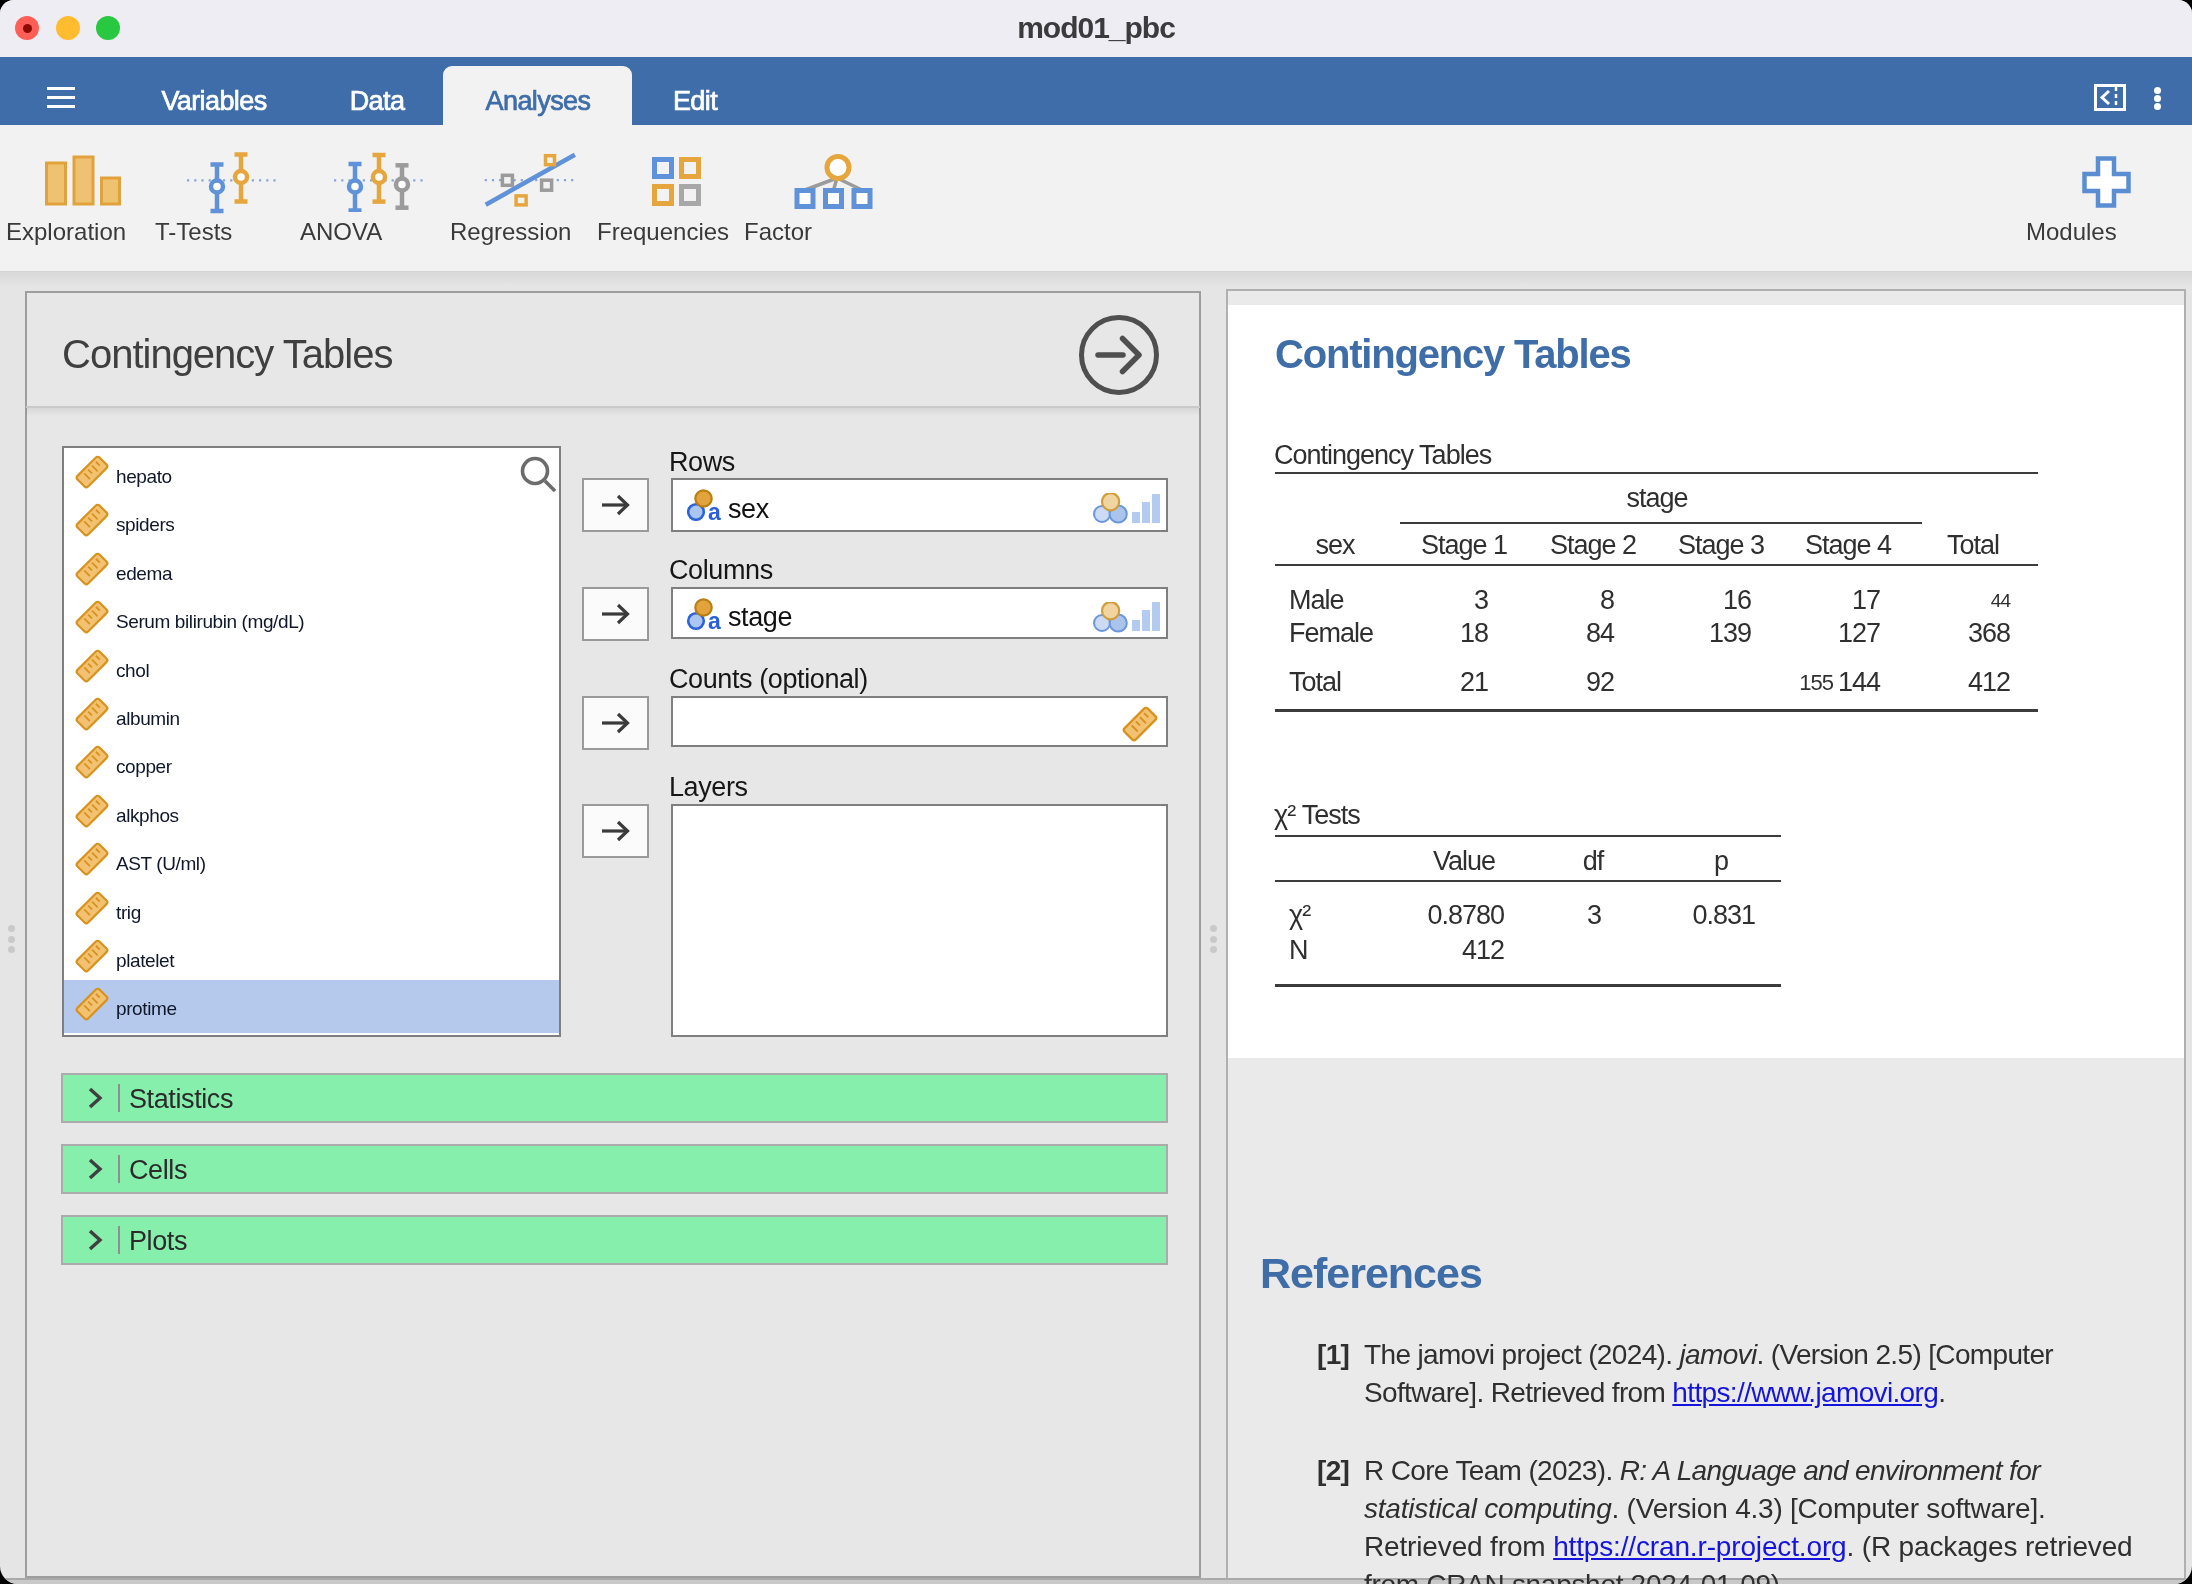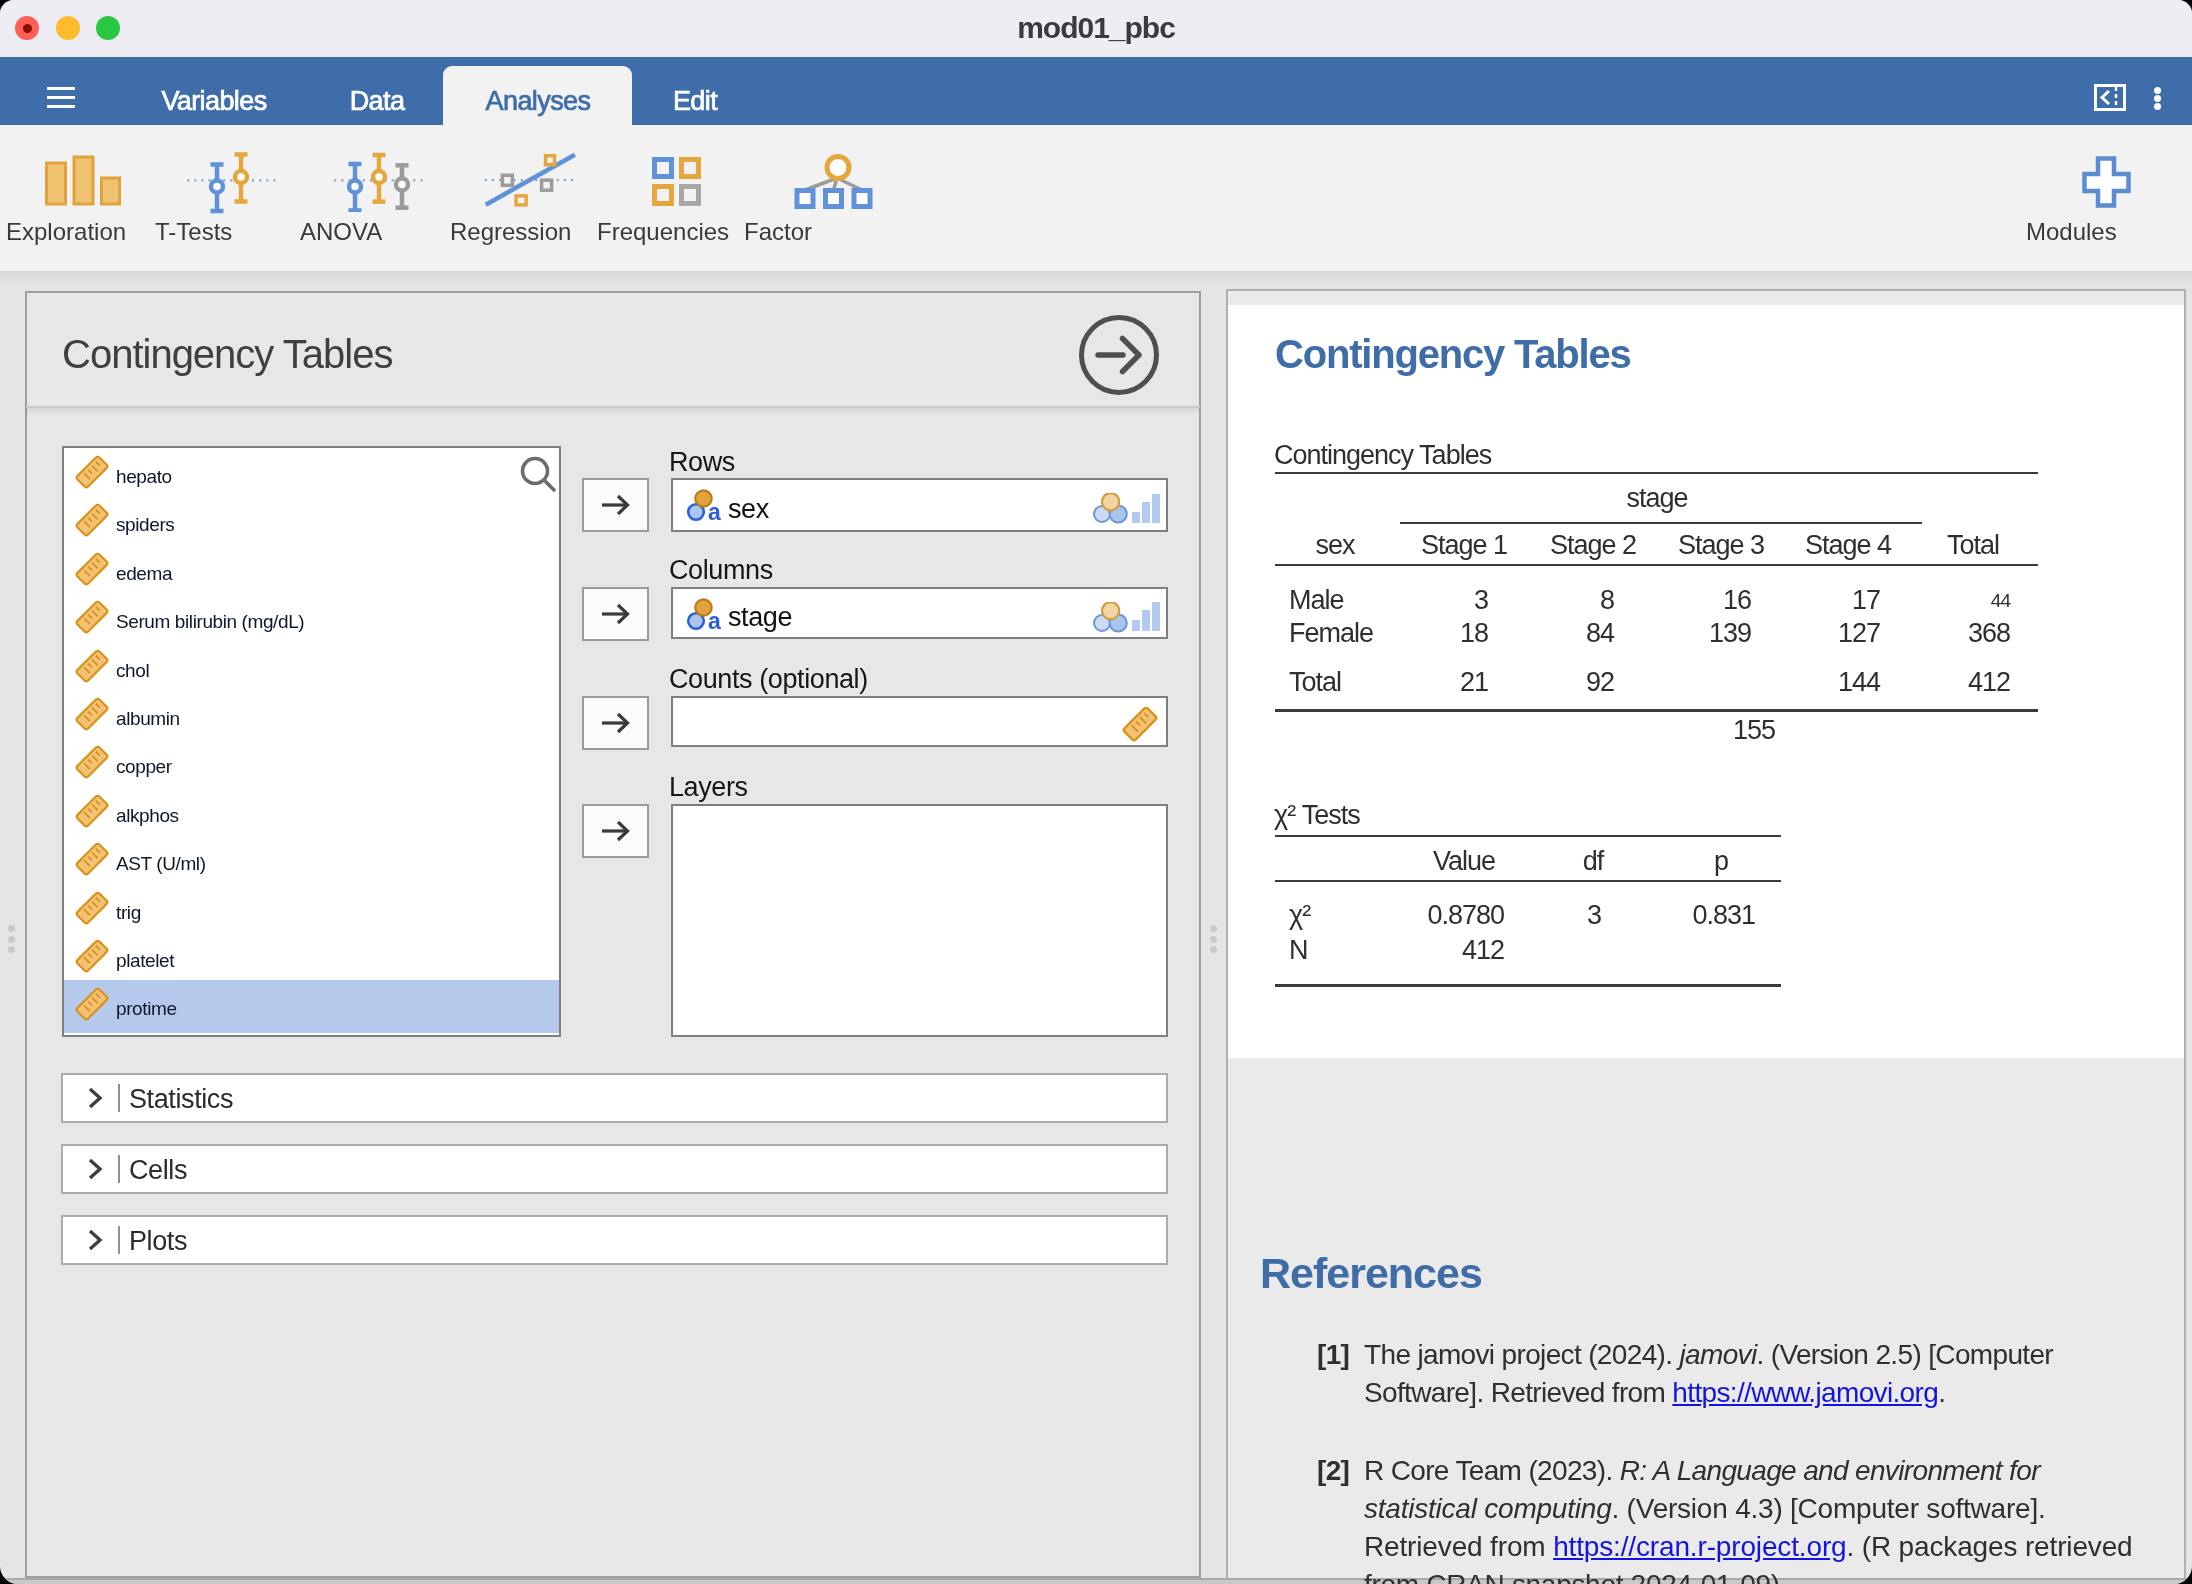--- a/index.html
+++ b/index.html
@@ -37,21 +37,21 @@
   .vrow svg{position:absolute;left:11px;top:7px;}
   .sel{background:#b5c9ed;}
   
   .abtn{left:582px;width:67px;height:54px;background:#fbfbfb;border:2px solid #9a9a9a;
         box-sizing:border-box;text-align:center;}
   .abtn svg{margin-top:11px;}
   
   .flabel{left:669px;height:27px;line-height:27px;font-size:27px;color:#161616;letter-spacing:-0.4px;}
   .fbox{left:671px;width:497px;background:#fff;border:2px solid #7f7f7f;box-sizing:border-box;}
   
-  .secbar{left:61px;width:1107px;height:50px;background:#ffffff;border:2px solid #ababab;
+  .secbar{left:61px;width:1107px;height:50px;background:#86efac;border:2px solid #ababab;
           box-sizing:border-box;}
   .secbar .sctxt{position:absolute;left:66px;top:11px;font-size:27px;line-height:27px;color:#2b2b2b;letter-spacing:-0.4px;}
   .secbar .chev{position:absolute;left:24px;top:11px;}
   .secbar .vbar{position:absolute;left:55px;top:9px;width:2px;height:28px;background:#8f8f8f;}
   
   #rpanel{left:1226px;top:289px;width:960px;height:1289px;background:#eaeaea;
           border:2px solid #b0b0b0;border-bottom:none;box-sizing:border-box;}
   #rwhite{left:1228px;top:305px;width:956px;height:753px;background:#fff;}
   .rtext{color:#2f2f2f;letter-spacing:-1px;}
   .tline{background:#3c3c3c;}
@@ -424,21 +424,21 @@
   <div class="abs rtext num" style="left:1830px;top:587px;width:180px;font-size:19px;line-height:27px;">44</div>
   <div class="abs rtext" style="left:1289px;top:620px;font-size:27px;line-height:27px;">Female</div>
   <div class="abs rtext num" style="left:1308px;top:620px;width:180px;font-size:27px;line-height:27px;">18</div>
   <div class="abs rtext num" style="left:1434px;top:620px;width:180px;font-size:27px;line-height:27px;">84</div>
   <div class="abs rtext num" style="left:1571px;top:620px;width:180px;font-size:27px;line-height:27px;">139</div>
   <div class="abs rtext num" style="left:1700px;top:620px;width:180px;font-size:27px;line-height:27px;">127</div>
   <div class="abs rtext num" style="left:1830px;top:620px;width:180px;font-size:27px;line-height:27px;">368</div>
   <div class="abs rtext" style="left:1289px;top:669px;font-size:27px;line-height:27px;">Total</div>
   <div class="abs rtext num" style="left:1308px;top:669px;width:180px;font-size:27px;line-height:27px;">21</div>
   <div class="abs rtext num" style="left:1434px;top:669px;width:180px;font-size:27px;line-height:27px;">92</div>
-  <div class="abs rtext num" style="left:1595px;top:669px;width:180px;font-size:27px;line-height:27px;margin-top:48px;">155</div>
+  <div class="abs rtext num" style="left:1653px;top:669px;width:180px;font-size:22px;line-height:27px;">155</div>
   <div class="abs rtext num" style="left:1700px;top:669px;width:180px;font-size:27px;line-height:27px;">144</div>
   <div class="abs rtext num" style="left:1830px;top:669px;width:180px;font-size:27px;line-height:27px;">412</div>
   <div class="abs tline" style="left:1275px;top:709px;width:763px;height:3px;"></div>
 
   <div class="abs rtext" style="left:1274px;top:802px;font-size:27px;line-height:27px;">χ² Tests</div>
   <div class="abs tline" style="left:1275px;top:835px;width:506px;height:2px;"></div>
   <div class="abs rtext" style="left:1374px;top:848px;width:180px;font-size:27px;line-height:27px;text-align:center;">Value</div>
   <div class="abs rtext" style="left:1503px;top:848px;width:180px;font-size:27px;line-height:27px;text-align:center;">df</div>
   <div class="abs rtext" style="left:1631px;top:848px;width:180px;font-size:27px;line-height:27px;text-align:center;">p</div>
   <div class="abs tline" style="left:1275px;top:880px;width:506px;height:2px;"></div>

